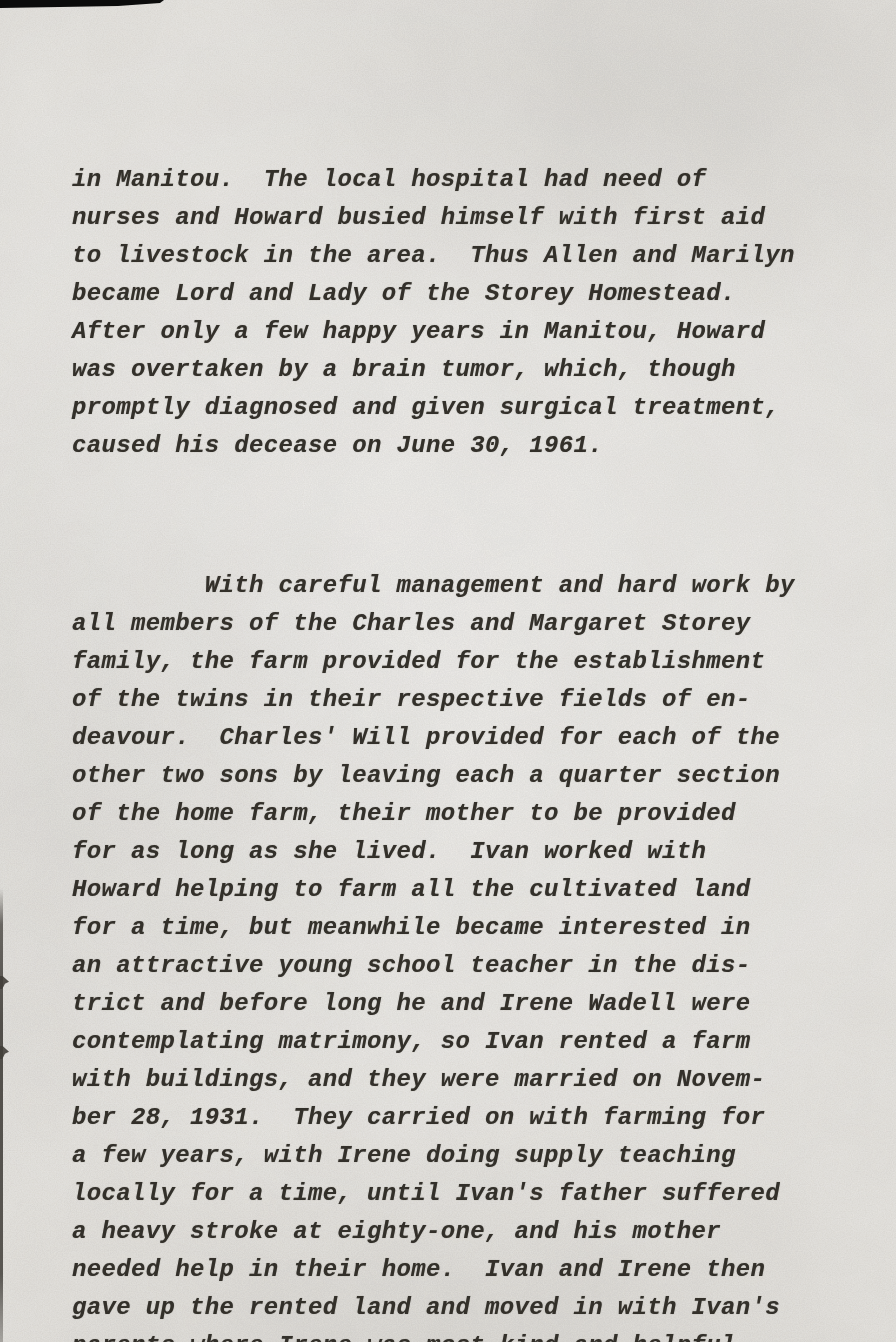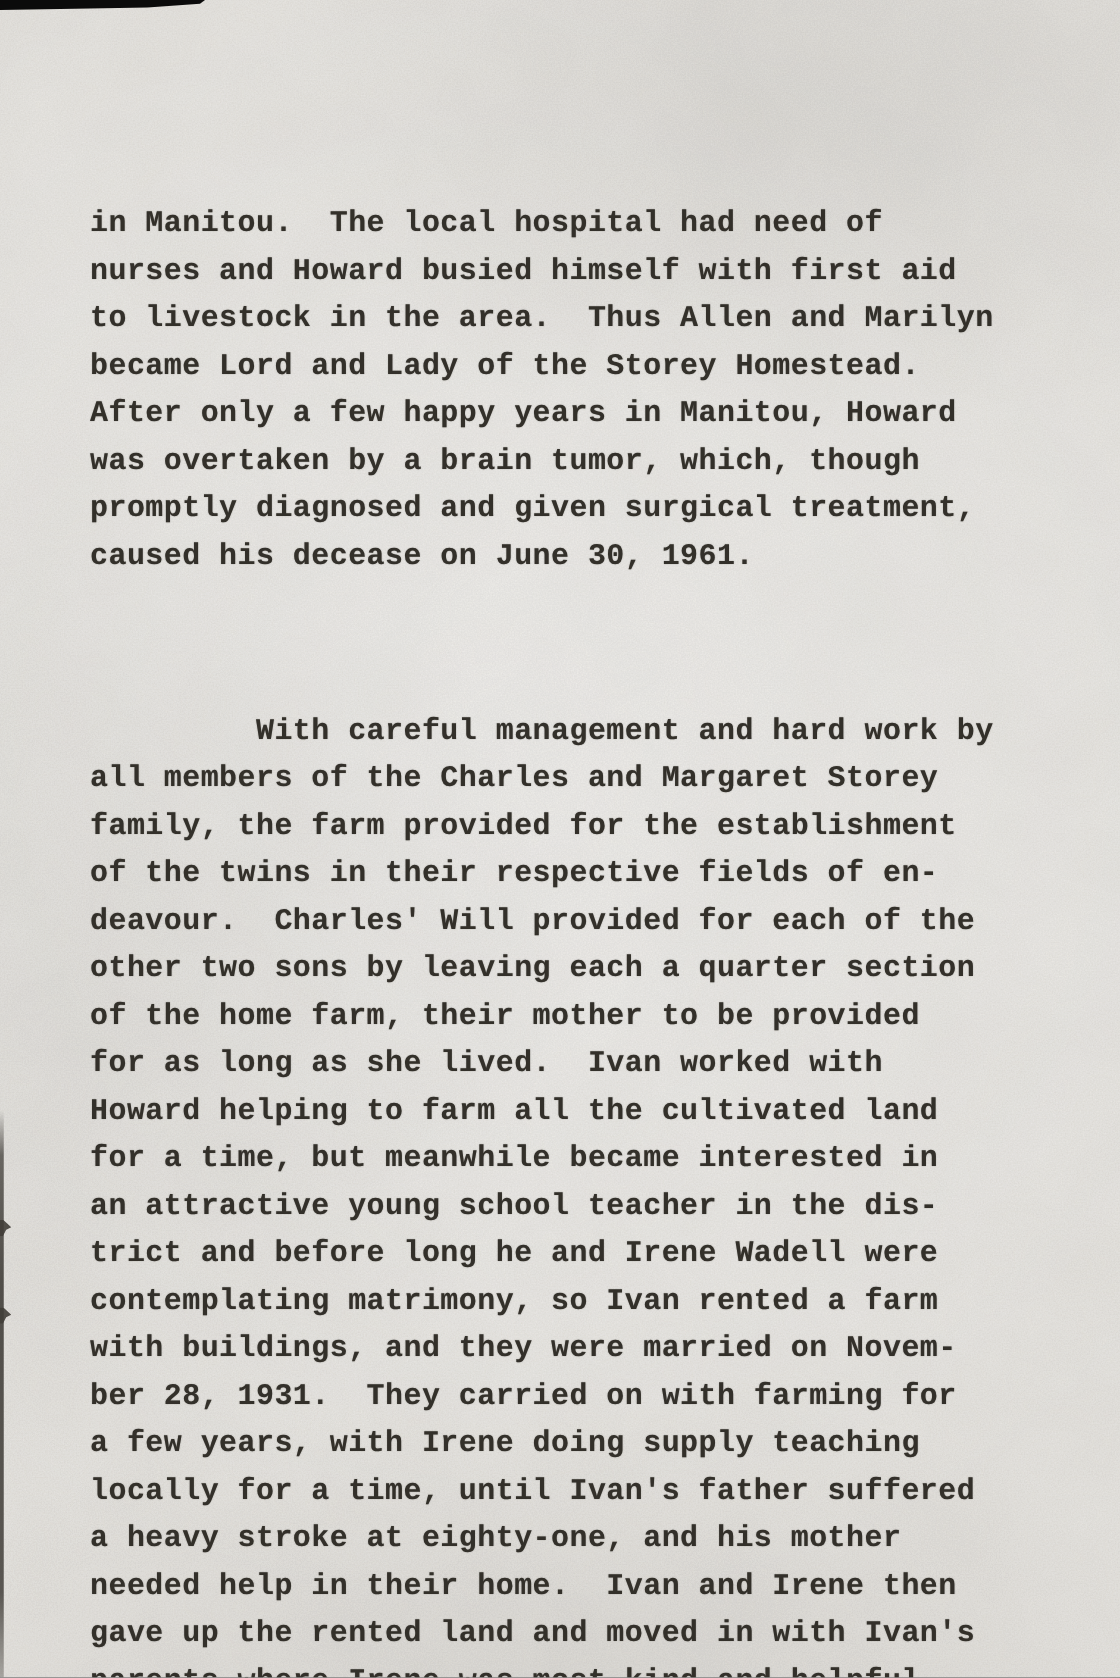--- a/index.html
+++ b/index.html
@@ -58,21 +58,21 @@
     left: 72px; top: 85px;
     width: 760px;
     color: var(--ink, #33302a);
     font-size: 24px;
     line-height: 38px;
     font-weight: bold;
     letter-spacing: 0.35px;
     white-space: pre;
     text-shadow: 0 0 1px rgba(51,48,42,0.45);
   }
-  .para { white-space: pre; }
+  .para { white-space: pre; font-style: italic; }
   .para + .para { margin-top: 26px; }
 </style>
 </head>
 <body>
 
 <div class="page">
 
   <svg class="texture" width="896" height="1342" aria-hidden="true">
     <defs>
       <filter id="grain" x="0" y="0" width="100%" height="100%">

